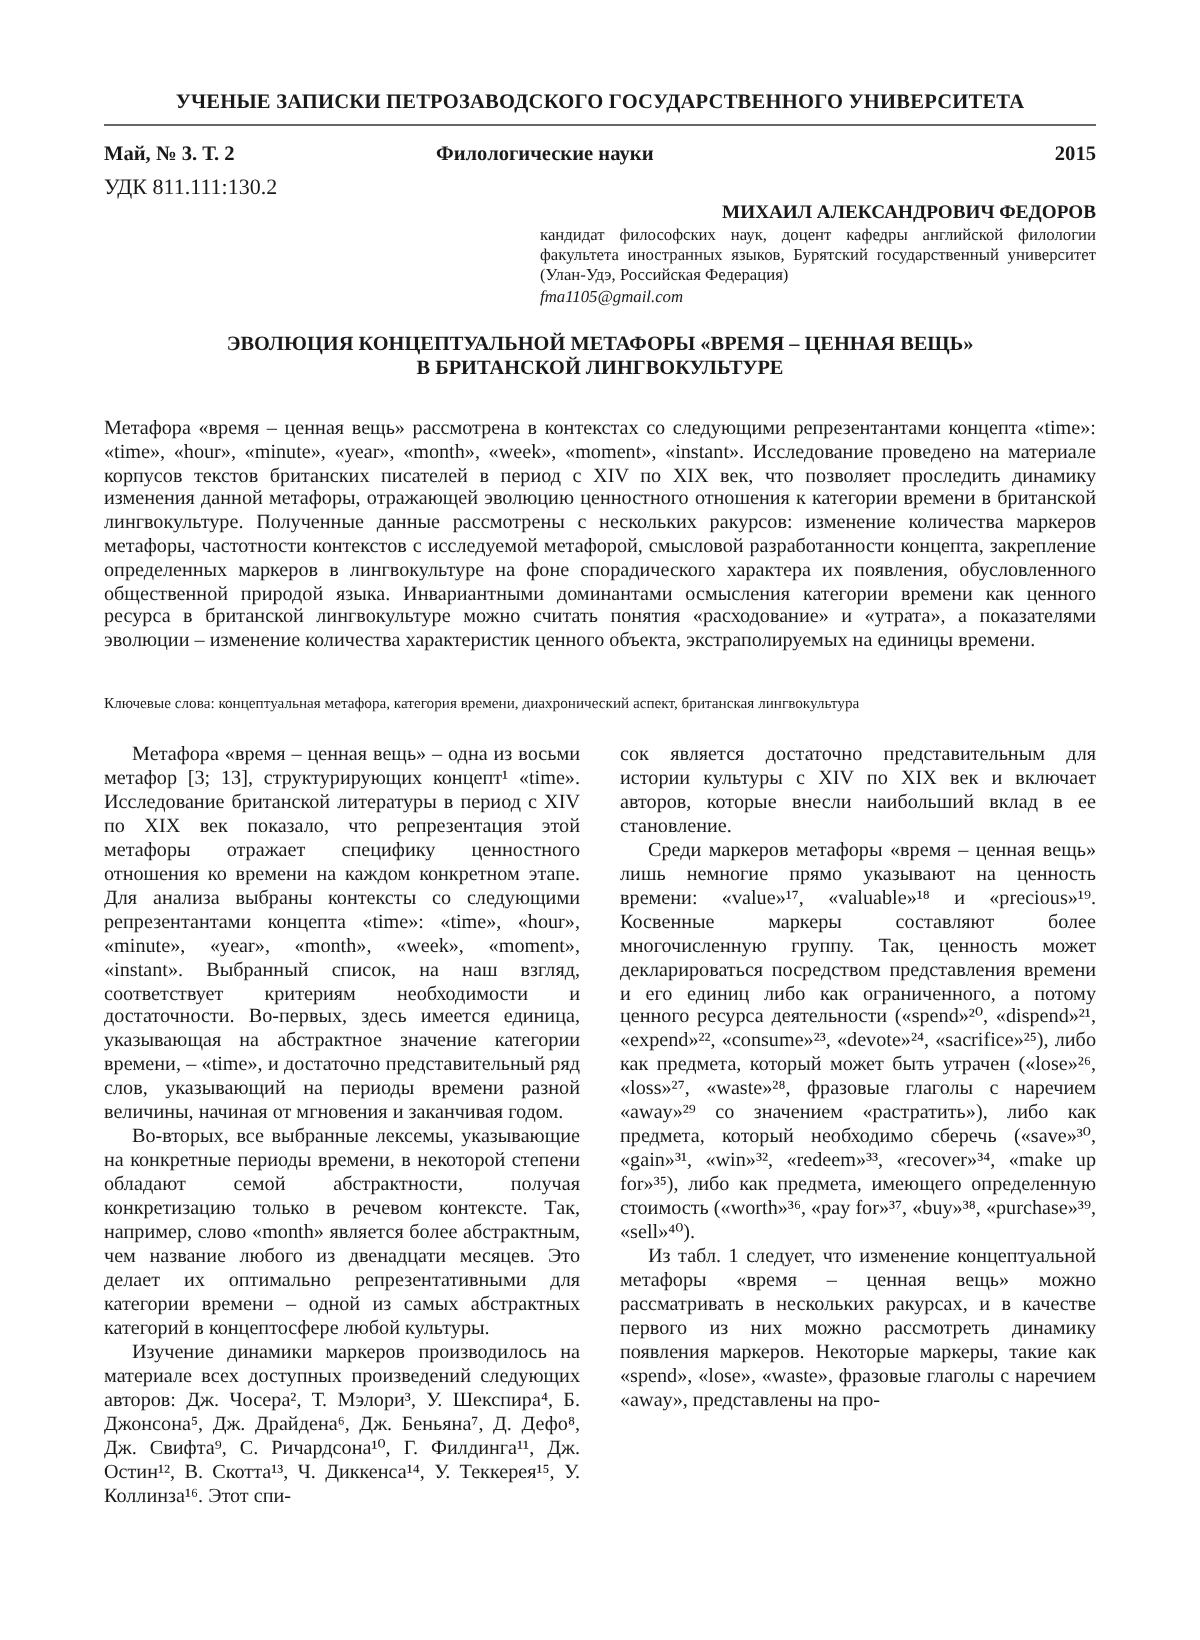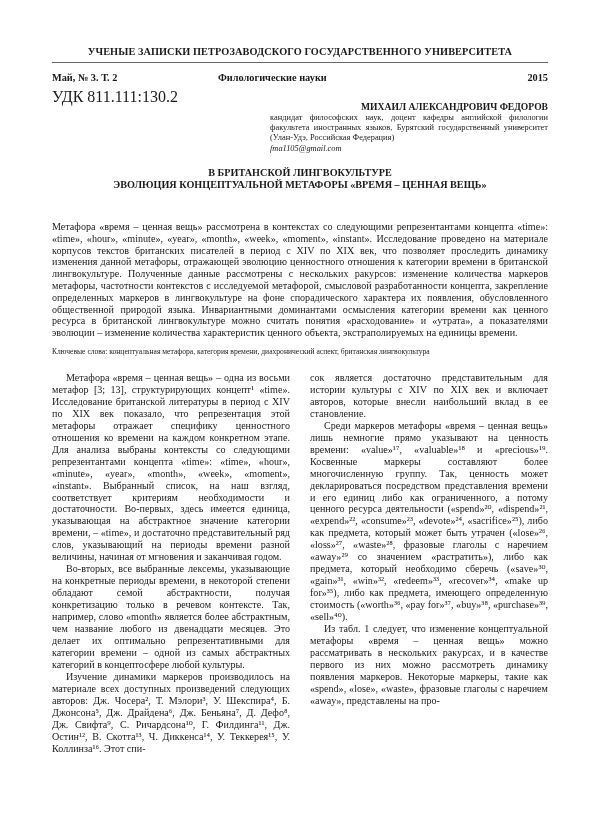--- a/index.html
+++ b/index.html
@@ -10,32 +10,32 @@
     .page { position: absolute; left: 52px; top: 0; width: 496px; }
     .journal-title {
       position: absolute; top: 46px; left: 0; width: 496px; text-align: center;
       font-weight: bold; font-size: 10.3px; letter-spacing: 0.1px;
     }
     .rule { position: absolute; top: 62px; left: 0; width: 496px; height: 0; border-top: 1px solid #666; }
     .meta-row { position: absolute; top: 72px; left: 0; width: 496px; font-weight: bold; font-size: 10.3px; }
     .meta-row .left { position: absolute; left: 0; text-align: right; }
     .meta-row .center { position: absolute; left: 166px; text-align: center; }
     .meta-row .right { position: absolute; right: 0; }
-    .udk { position: absolute; top: 88px; left: 0; font-size: 16px; }
+    .udk { position: absolute; top: 88px; left: 0; font-size: 11px; }
     .author-block { position: absolute; top: 101px; left: 218px; width: 278px; font-size: 8.4px; line-height: 10.2px; }
     .author-name { text-align: right; font-weight: bold; font-size: 9.6px; line-height: 11px; margin-bottom: 1px; }
     .author-affil { text-align: justify; }
     .author-email { font-style: italic; }
     .article-title {
       position: absolute; top: 167px; left: 0; width: 496px; text-align: center;
       font-weight: bold; font-size: 10.2px; line-height: 11.5px;
     }
     .abstract {
       position: absolute; top: 209px; left: 0; width: 496px;
-      font-size: 10.1px; line-height: 11.8px; text-align: justify; margin-top: 12px;
+      font-size: 10.1px; line-height: 11.8px; text-align: justify;
     }
     .keywords { position: absolute; top: 347px; left: 0; width: 496px; font-size: 7.6px; line-height: 9px; }
     .col { position: absolute; top: 372px; width: 238px; font-size: 10.1px; line-height: 11.95px; text-align: justify; hyphens: manual; }
     .col-left { left: 0; }
     .col-right { left: 258px; }
     .col p { margin: 0; text-indent: 14px; }
     .col p.noindent { text-indent: 0; }
     .copyright { position: absolute; top: 824px; left: 0; font-size: 8px; padding-left: 12px; }
   </style>
 </head>
@@ -53,22 +53,22 @@
 
   <div class="udk">УДК 811.111:130.2</div>
 
   <div class="author-block">
     <div class="author-name">МИХАИЛ АЛЕКСАНДРОВИЧ ФЕДОРОВ</div>
     <div class="author-affil">кандидат философских наук, доцент кафедры английской филологии факультета иностранных языков, Бурятский государственный университет (Улан-Удэ, Российская Федерация)</div>
     <div class="author-email">fma1105@gmail.com</div>
   </div>
 
   <div class="article-title">
+    <div>ЭВОЛЮЦИЯ КОНЦЕПТУАЛЬНОЙ МЕТАФОРЫ «ВРЕМЯ – ЦЕННАЯ ВЕЩЬ»</div>
     <div>В БРИТАНСКОЙ ЛИНГВОКУЛЬТУРЕ</div>
-    <div>ЭВОЛЮЦИЯ КОНЦЕПТУАЛЬНОЙ МЕТАФОРЫ «ВРЕМЯ – ЦЕННАЯ ВЕЩЬ»</div>
   </div>
 
   <div class="abstract">Метафора «время – ценная вещь» рассмотрена в контекстах со следующими репрезентантами концепта «time»: «time», «hour», «minute», «year», «month», «week», «moment», «instant». Исследование проведено на материале корпусов текстов британских писателей в период с XIV по XIX век, что позволяет проследить динамику изменения данной метафоры, отражающей эволюцию ценностного отношения к категории времени в британской лингвокультуре. Полученные данные рассмотрены с нескольких ракурсов: изменение количества маркеров метафоры, частотности контекстов с исследуемой метафорой, смысловой разработанности концепта, закрепление определенных маркеров в лингвокультуре на фоне спорадического характера их появления, обусловленного общественной природой языка. Инвариантными доминантами осмысления категории времени как ценного ресурса в британской лингвокультуре можно считать понятия «расходование» и «утрата», а показателями эволюции – изменение количества характеристик ценного объекта, экстраполируемых на единицы времени.</div>
 
   <div class="keywords">Ключевые слова: концептуальная метафора, категория времени, диахронический аспект, британская лингвокультура</div>
 
   <div class="col col-left">
     <p>Метафора «время – ценная вещь» – одна из восьми метафор [3; 13], структурирующих концепт¹ «time». Исследование британской литературы в период с XIV по XIX век показало, что репрезентация этой метафоры отражает специфику ценностного отношения ко времени на каждом конкретном этапе. Для анализа выбраны контексты со следующими репрезентантами концепта «time»: «time», «hour», «minute», «year», «month», «week», «moment», «instant». Выбранный список, на наш взгляд, соответствует критериям необходимости и достаточности. Во-первых, здесь имеется единица, указывающая на абстрактное значение категории времени, – «time», и достаточно представительный ряд слов, указывающий на периоды времени разной величины, начиная от мгновения и заканчивая годом.</p>
     <p>Во-вторых, все выбранные лексемы, указывающие на конкретные периоды времени, в некоторой степени обладают семой абстрактности, получая конкретизацию только в речевом контексте. Так, например, слово «month» является более абстрактным, чем название любого из двенадцати месяцев. Это делает их оптимально репрезентативными для категории времени – одной из самых абстрактных категорий в концептосфере любой культуры.</p>
     <p>Изучение динамики маркеров производилось на материале всех доступных произведений следующих авторов: Дж. Чосера², Т. Мэлори³, У. Шекспира⁴, Б. Джонсона⁵, Дж. Драйдена⁶, Дж. Беньяна⁷, Д. Дефо⁸, Дж. Свифта⁹, С. Ричардсона¹⁰, Г. Филдинга¹¹, Дж. Остин¹², В. Скотта¹³, Ч. Диккенса¹⁴, У. Теккерея¹⁵, У. Коллинза¹⁶. Этот спи-</p>

